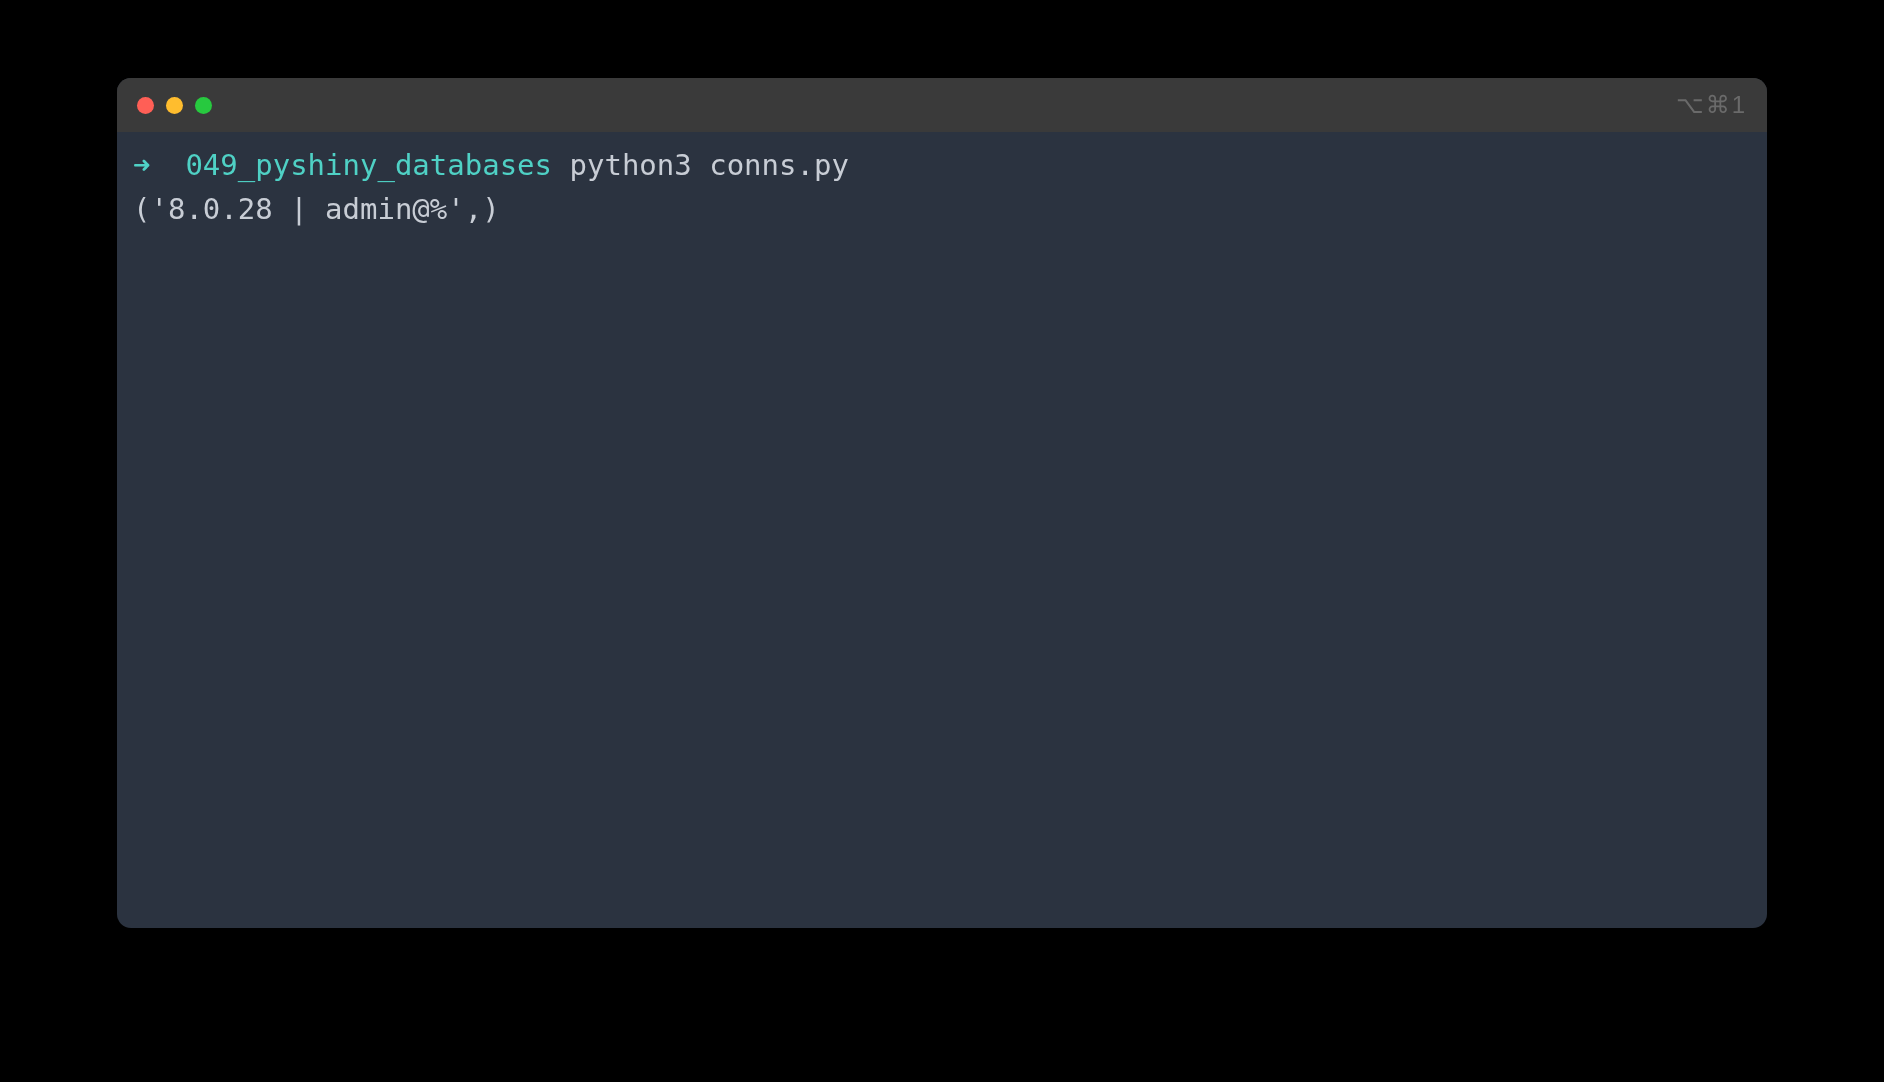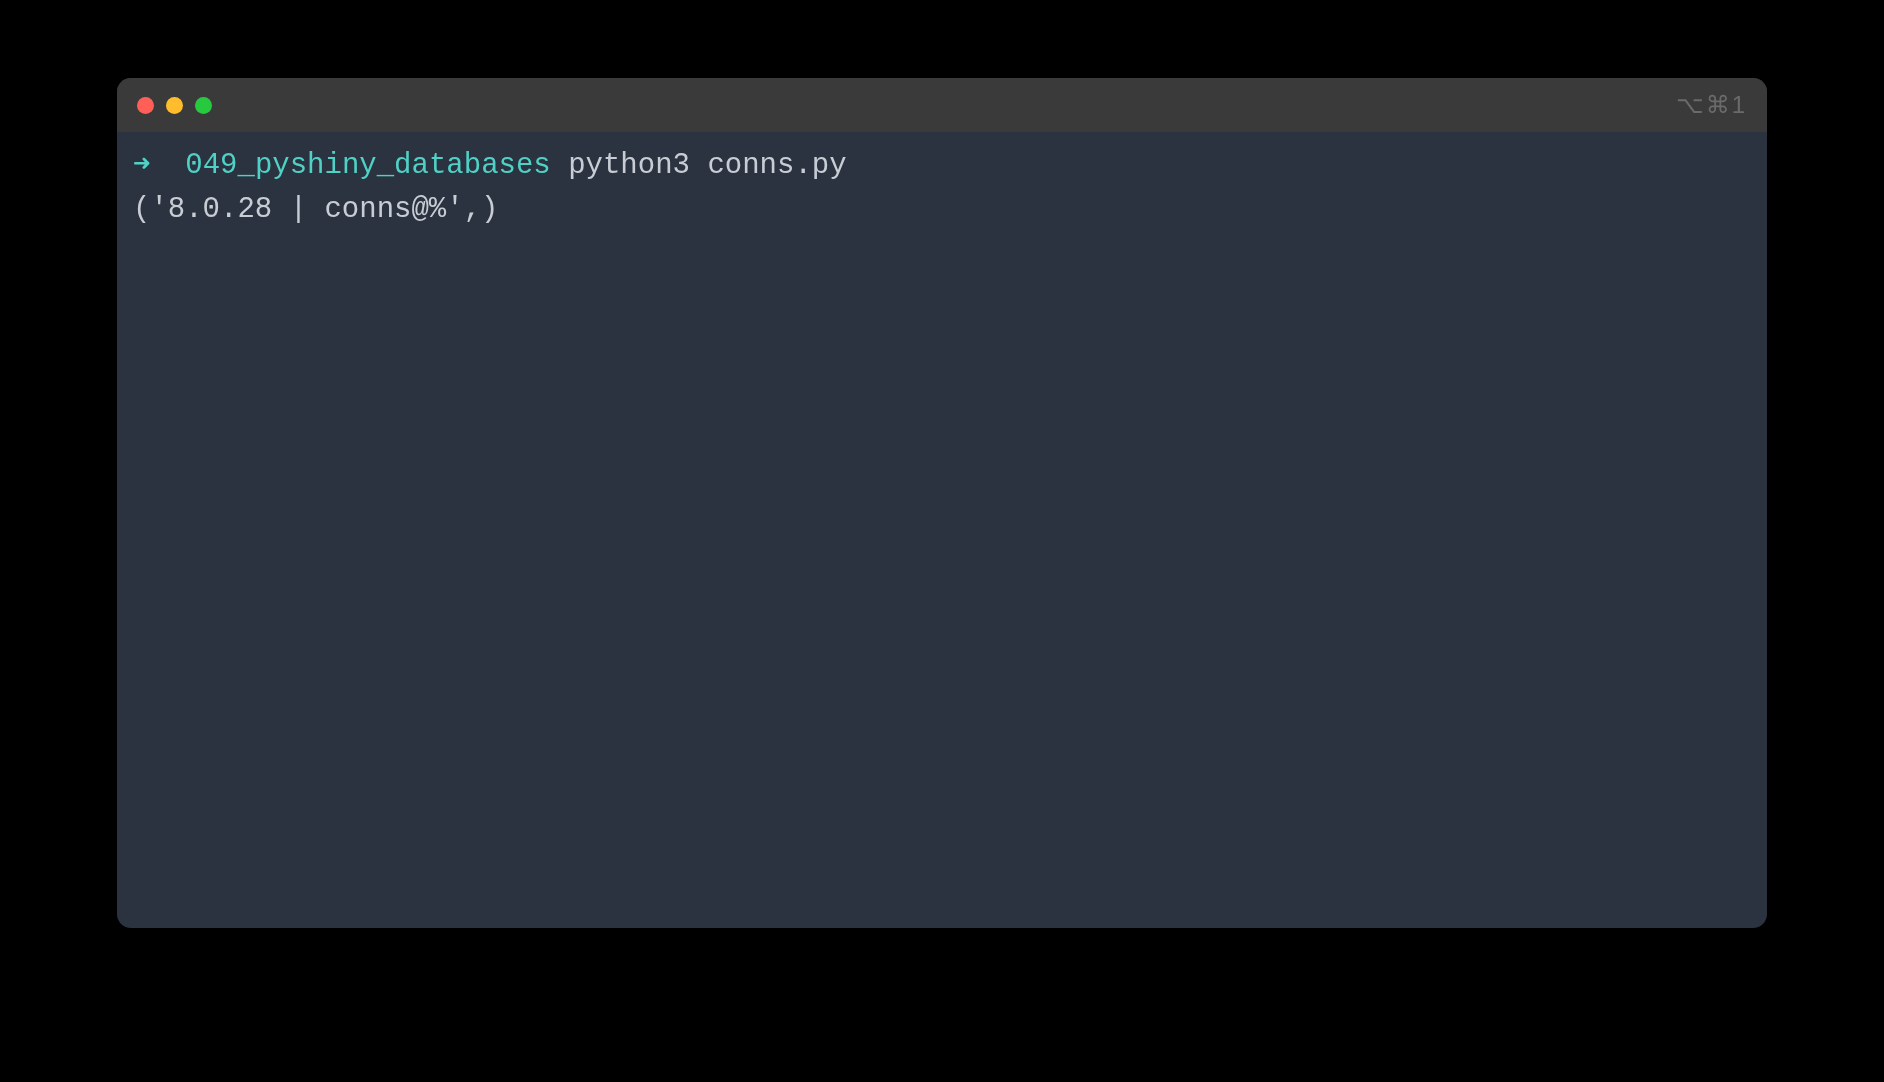--- a/index.html
+++ b/index.html
@@ -66,21 +66,20 @@
       font-size: 24px;
       font-family: -apple-system, BlinkMacSystemFont, sans-serif;
       letter-spacing: 2px;
     }
     
     .terminal-body {
       padding: 12px 16px;
       font-size: 29px;
       line-height: 1.5;
       color: #c8cdd5;
-      font-family: Liberation Mono, monospace;
     }
     
     .line {
       white-space: pre;
     }
     
     .prompt-arrow {
       color: #4fd1c5;
       font-weight: bold;
     }
@@ -114,15 +113,15 @@
     <div class="traffic-lights">
       <div class="traffic-light traffic-red"></div>
       <div class="traffic-light traffic-yellow"></div>
       <div class="traffic-light traffic-green"></div>
     </div>
     <div class="tab-indicator">⌥⌘1</div>
   </div>
 
   <div class="terminal-body">
     <div class="line"><span class="prompt-arrow">➜</span>  <span class="directory">049_pyshiny_databases</span> <span class="command">python3 conns.py</span></div>
-    <div class="line output">('8.0.28 | conns@%',)</div>
+    <div class="line output">('8.0.28 | admin@%',)</div>
   </div>
 </div>
 
 </body></html>

